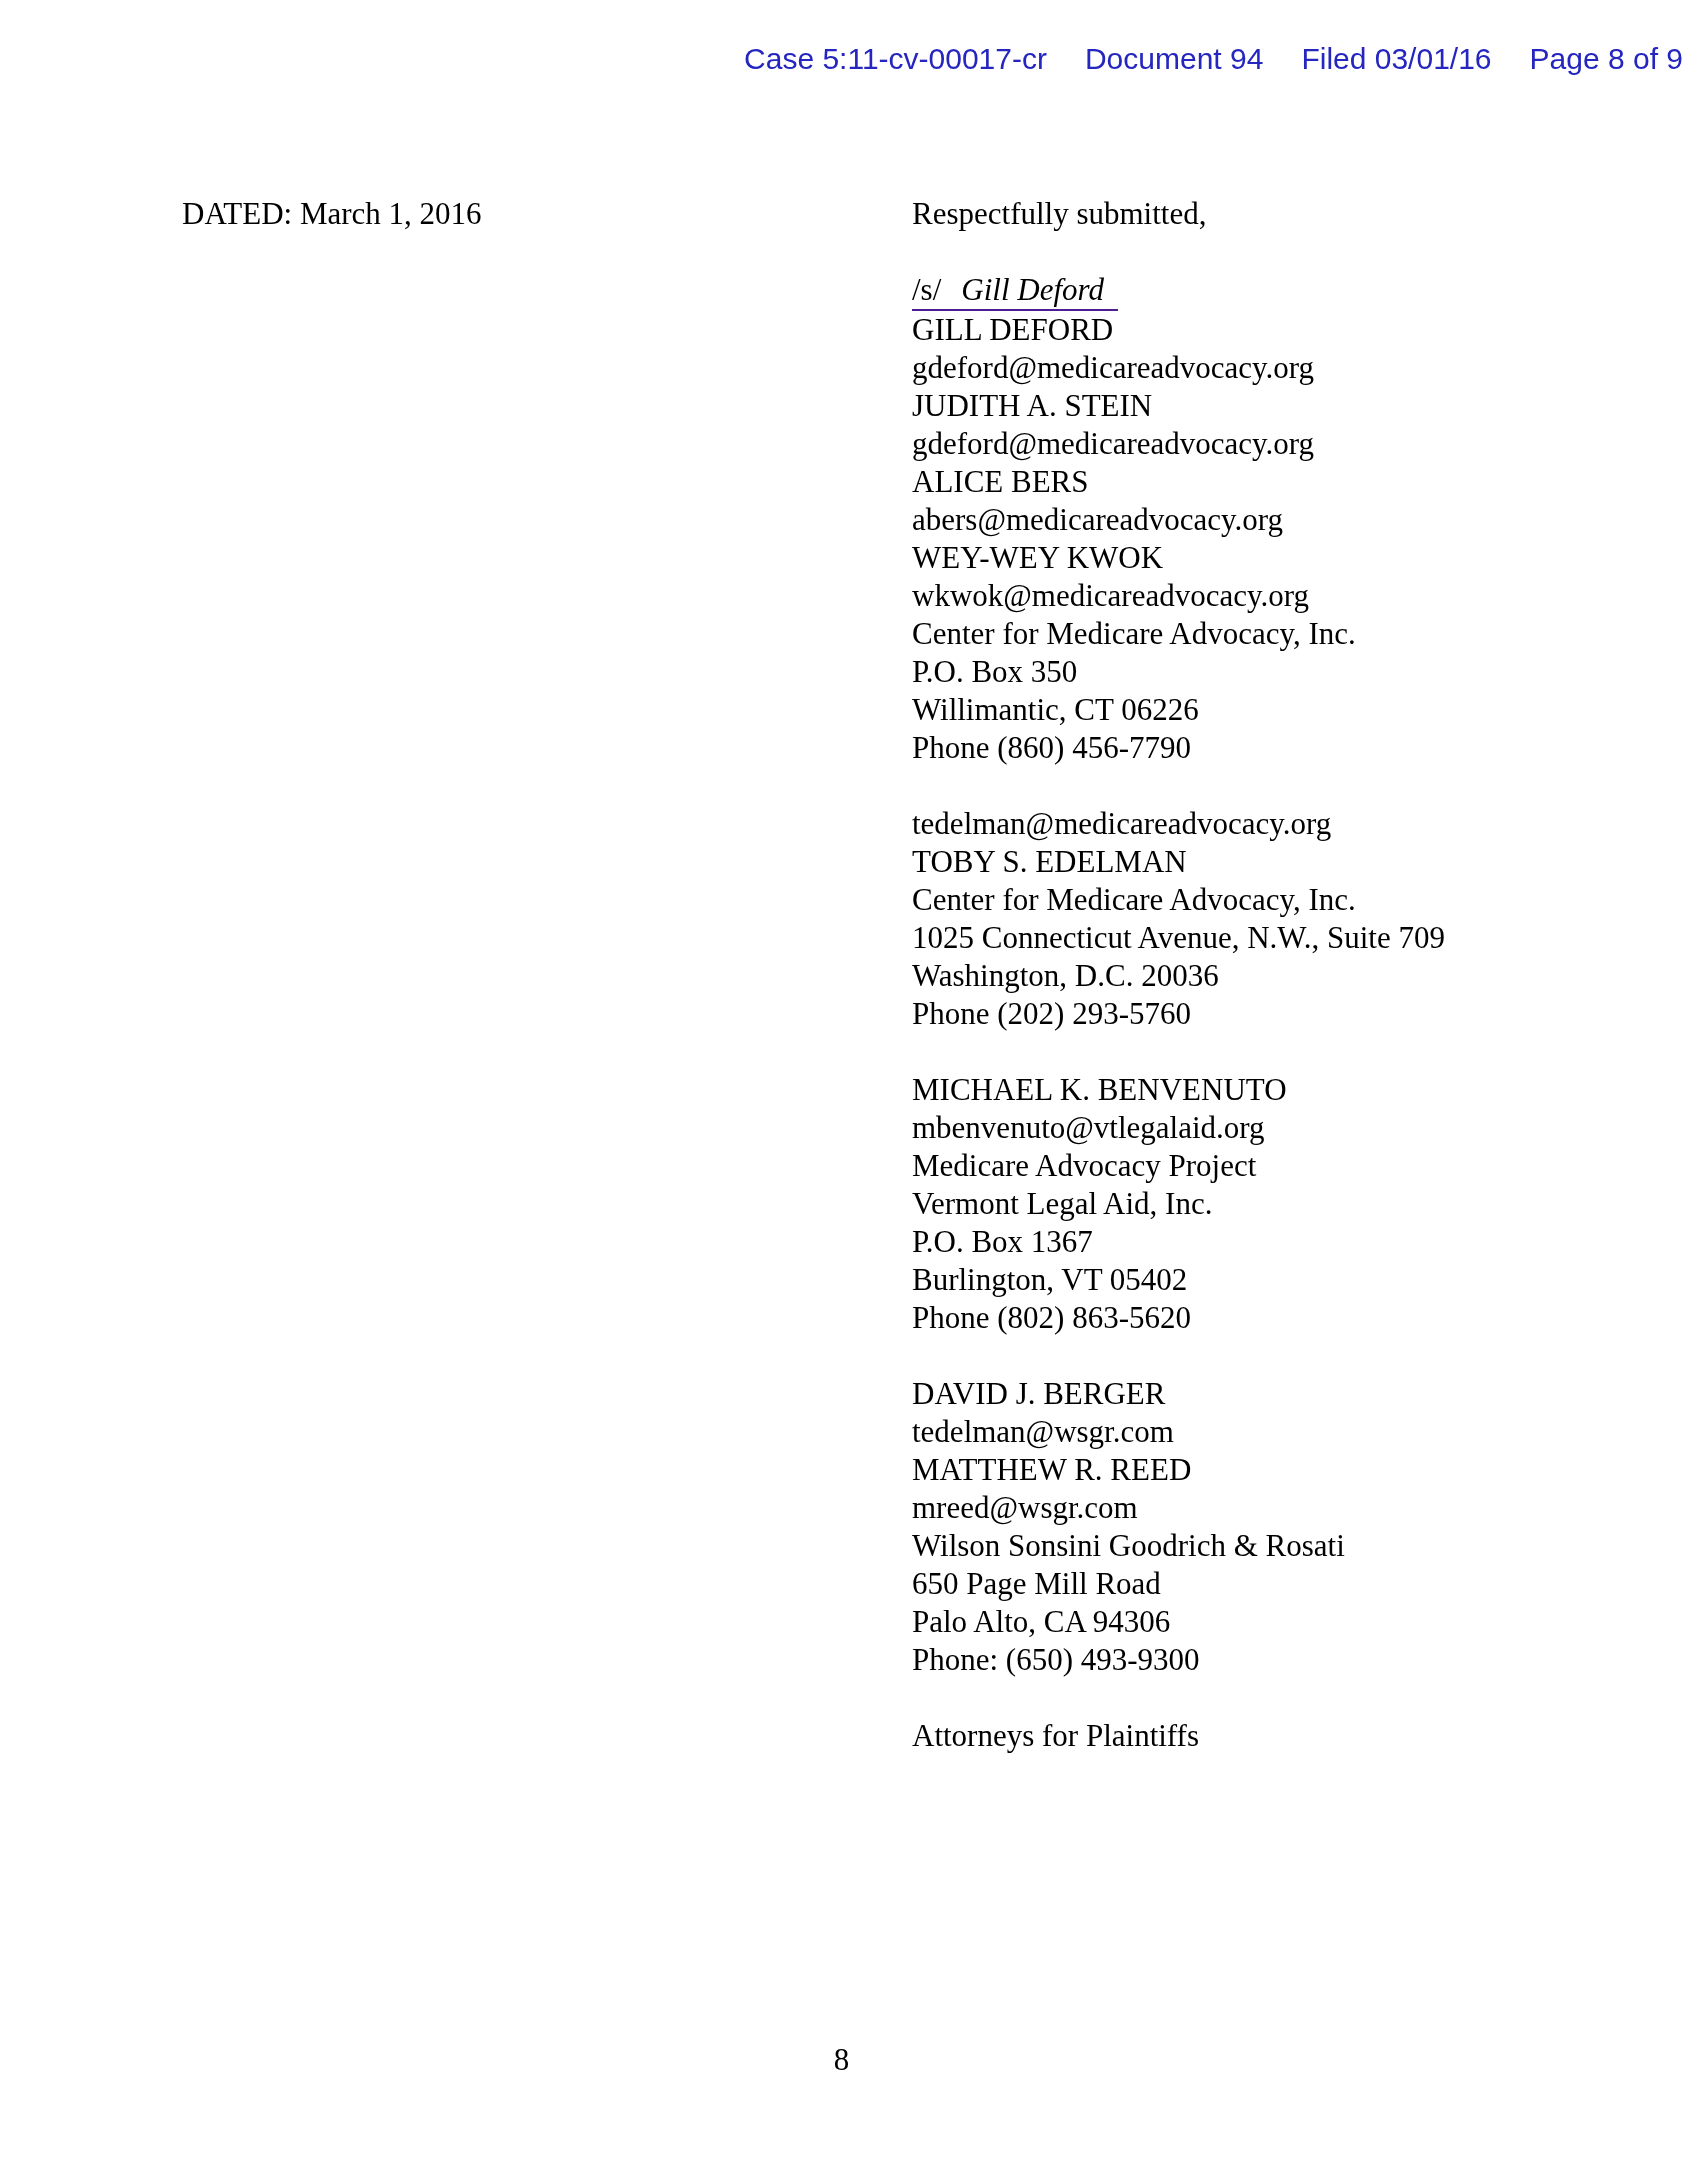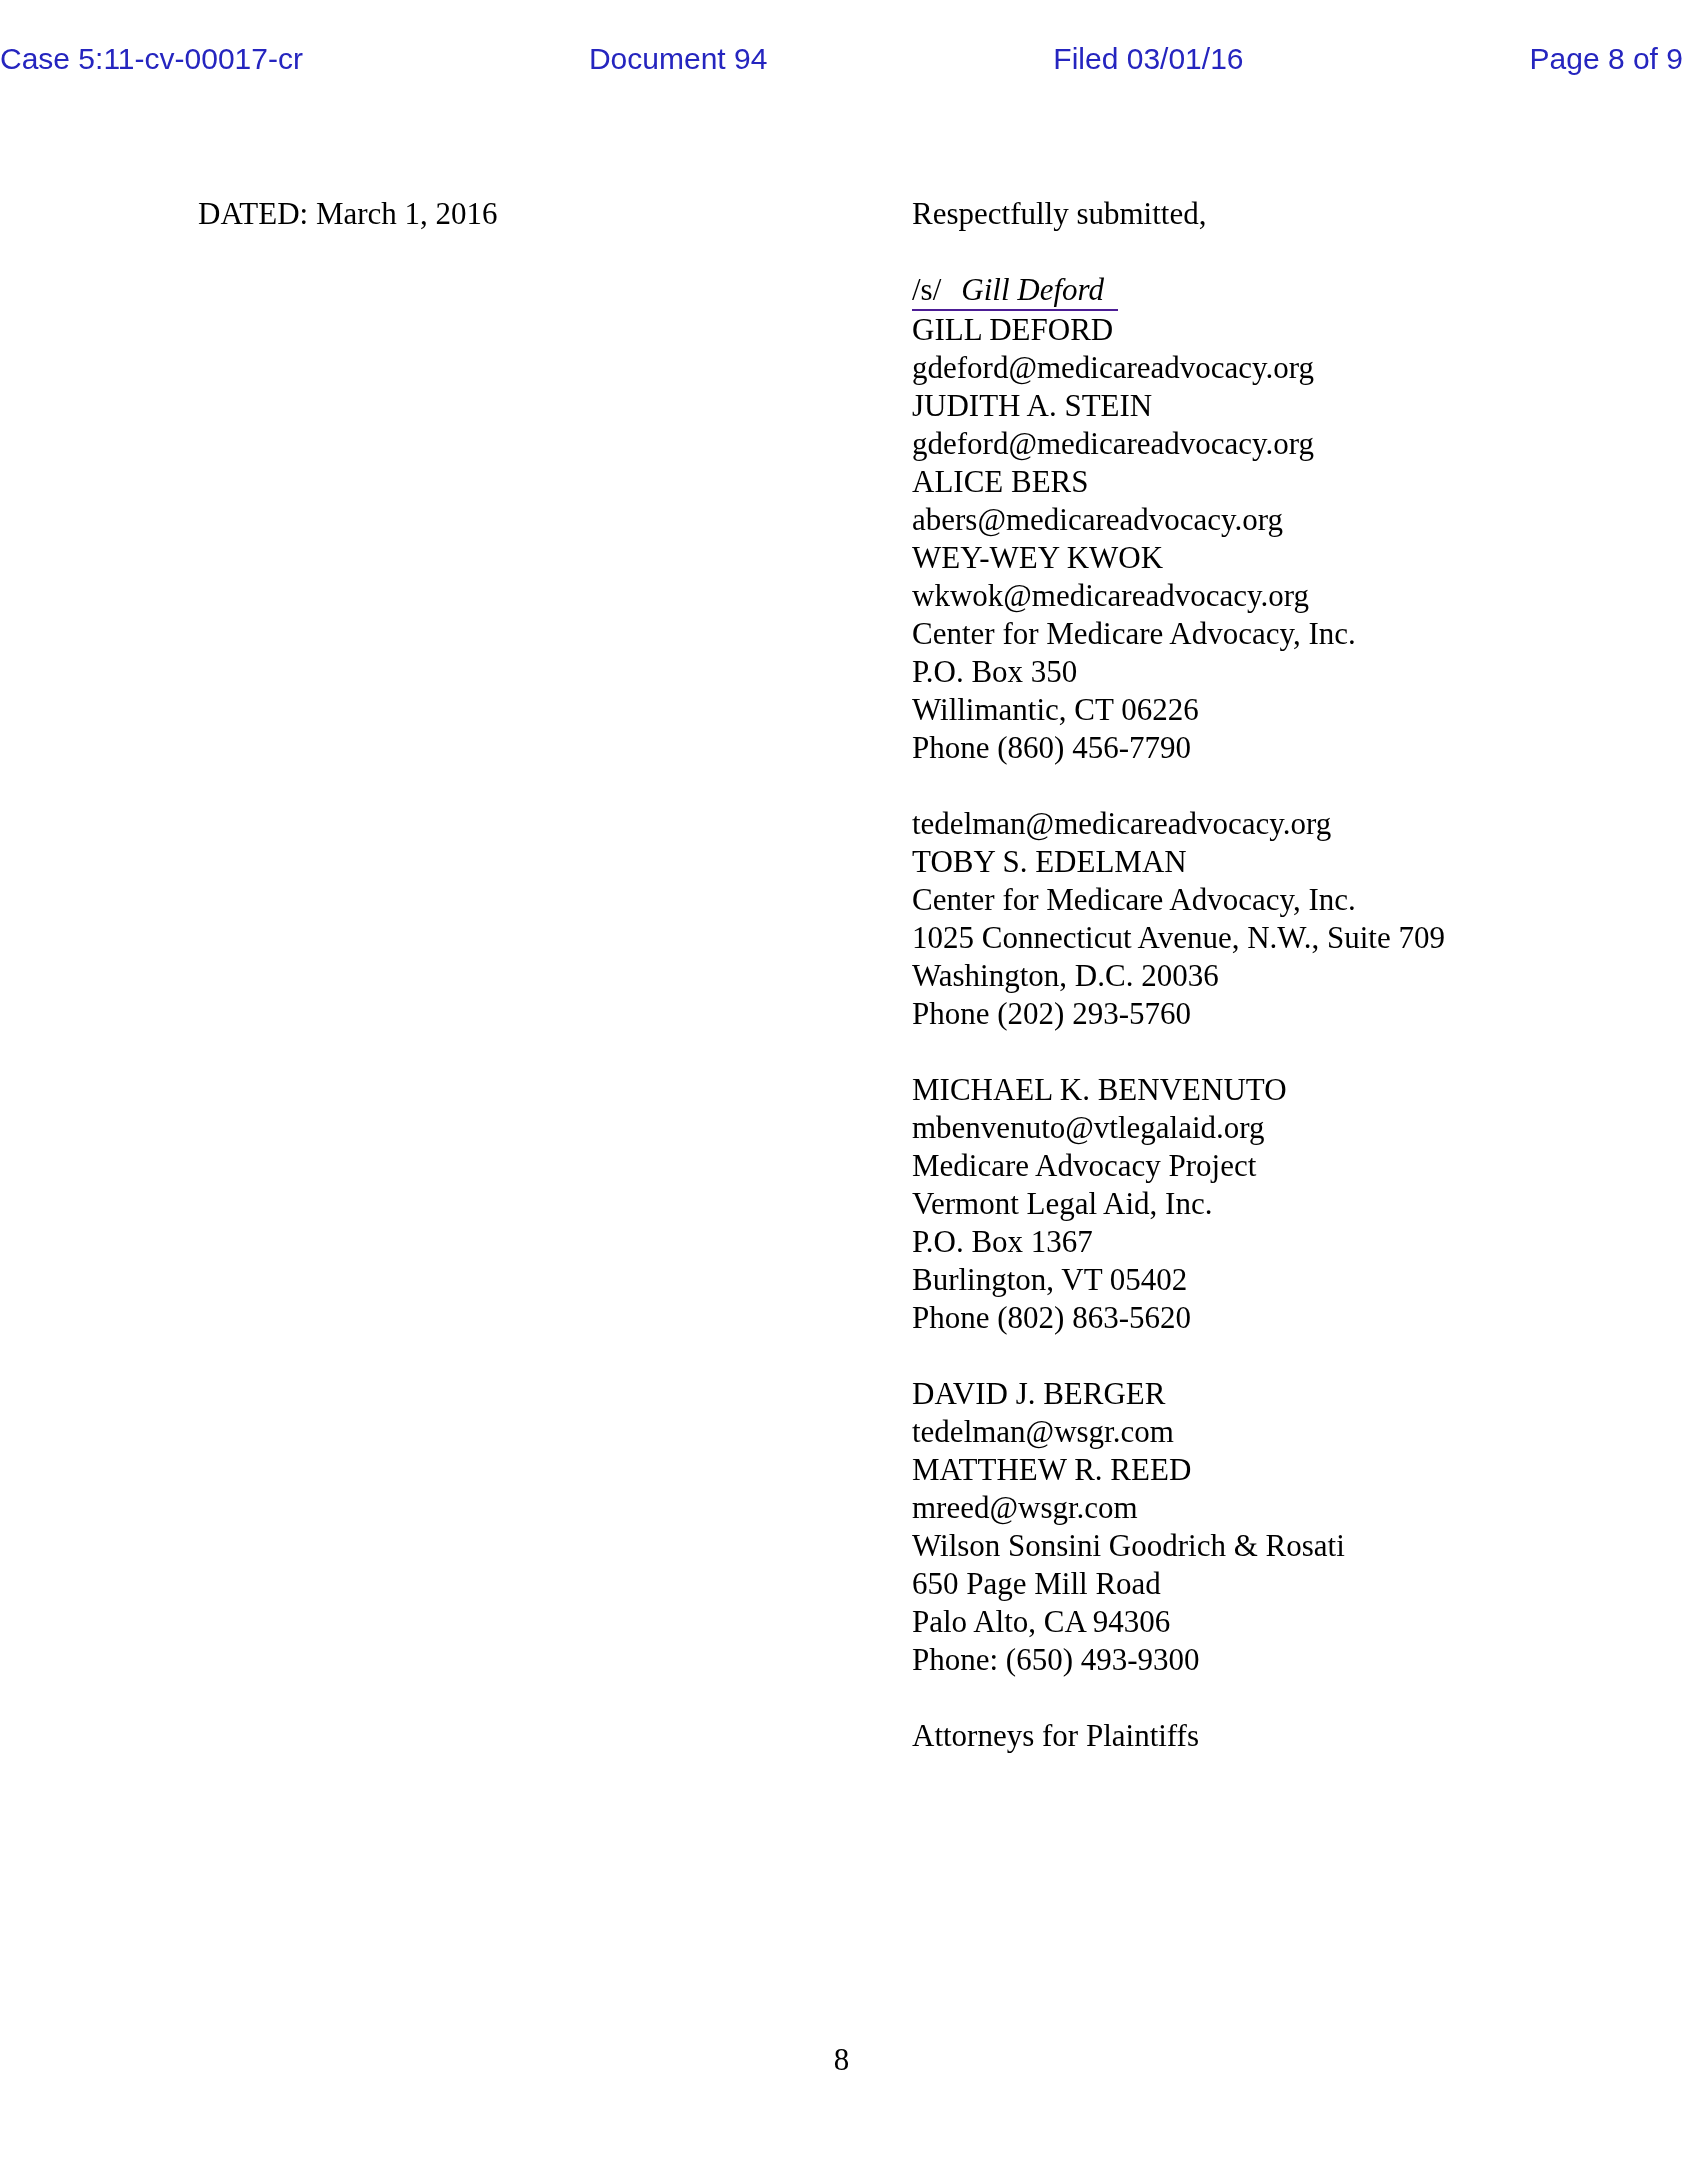--- a/index.html
+++ b/index.html
@@ -12,28 +12,29 @@
     font-family: "Liberation Serif", serif;
     font-size: 31px;
     overflow: hidden;
   }
   .header {
     position: absolute;
     top: 42px;
     left: 0;
     right: 0;
     display: flex;
-    justify-content: space-between;
+    justify-content: flex-end;
+    gap: 38px;
     font-family: "Liberation Sans", sans-serif;
     font-size: 30px;
     white-space: nowrap;
   }
   .dated {
     position: absolute;
-    left: 198px;
+    left: 182px;
     top: 195px;
     line-height: 38px;
     white-space: nowrap;
   }
   .right-col {
     position: absolute;
     left: 884px;
     top: 195px;
     width: 772px;
     line-height: 38px;

